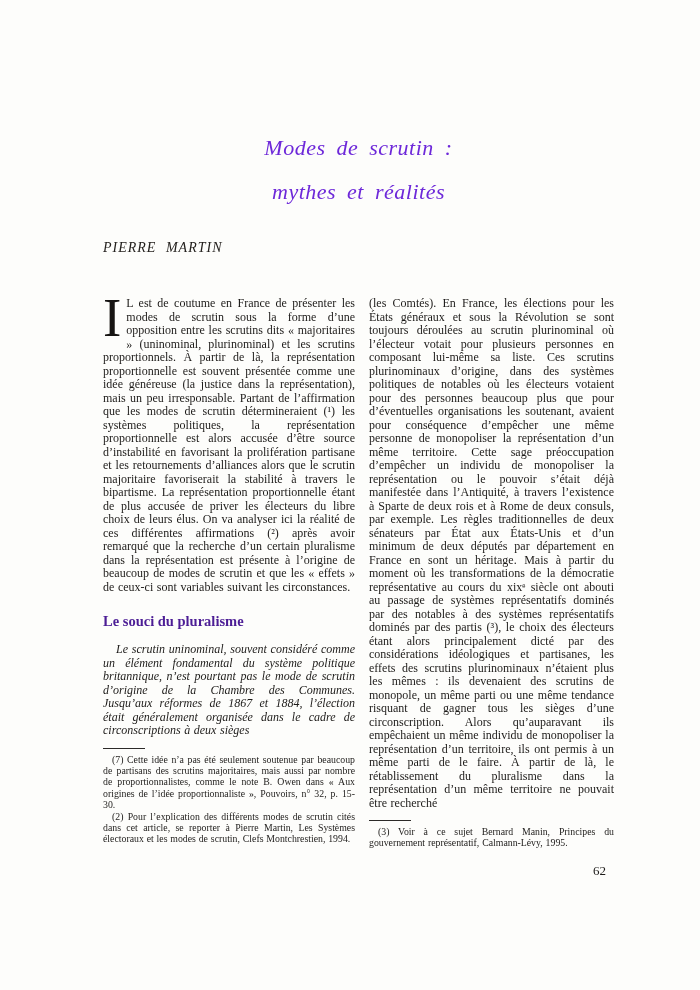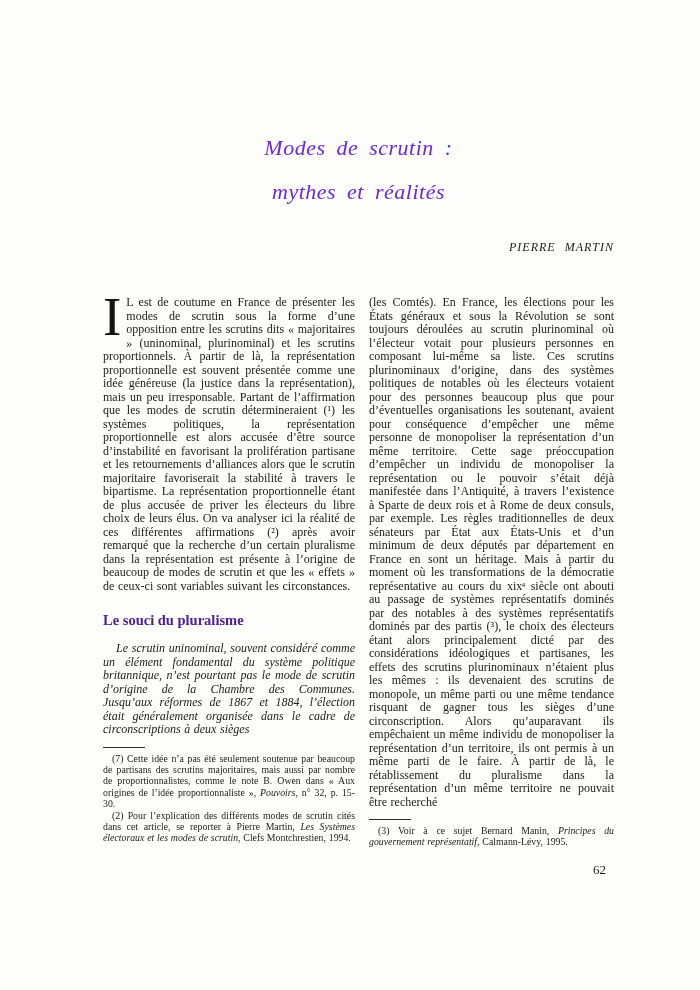--- a/index.html
+++ b/index.html
@@ -19,23 +19,23 @@
   .title-line {
     font-size: 22px;
     line-height: 44px;
     letter-spacing: 0.5px;
     word-spacing: 5px;
     color: #6d28d9;
     font-style: italic;
   }
   .author {
     margin-top: 26px;
-    text-align: right;
+    text-align: left;
     font-style: italic;
-    font-size: 12px;
+    font-size: 14px;
     letter-spacing: 1px;
     word-spacing: 5px;
     color: #24211e;
   }
   .columns {
     margin-top: 41px;
     display: flex;
     column-gap: 14px;
   }
   .col { text-align: justify; }
@@ -70,21 +70,21 @@
     margin-bottom: 5px;
   }
   .footnote {
     font-size: 9.8px;
     line-height: 11.4px;
     text-indent: 9px;
     word-spacing: 0.4px;
     text-align: justify;
     color: #242220;
   }
-  .footnote .it { font-style: italic; }
+  .footnote .it { }
   .page-number {
     margin-top: 14px;
     padding-right: 8px;
     text-align: right;
     font-size: 13px;
     color: #1d1b19;
   }
 </style>
 </head>
 <body>

